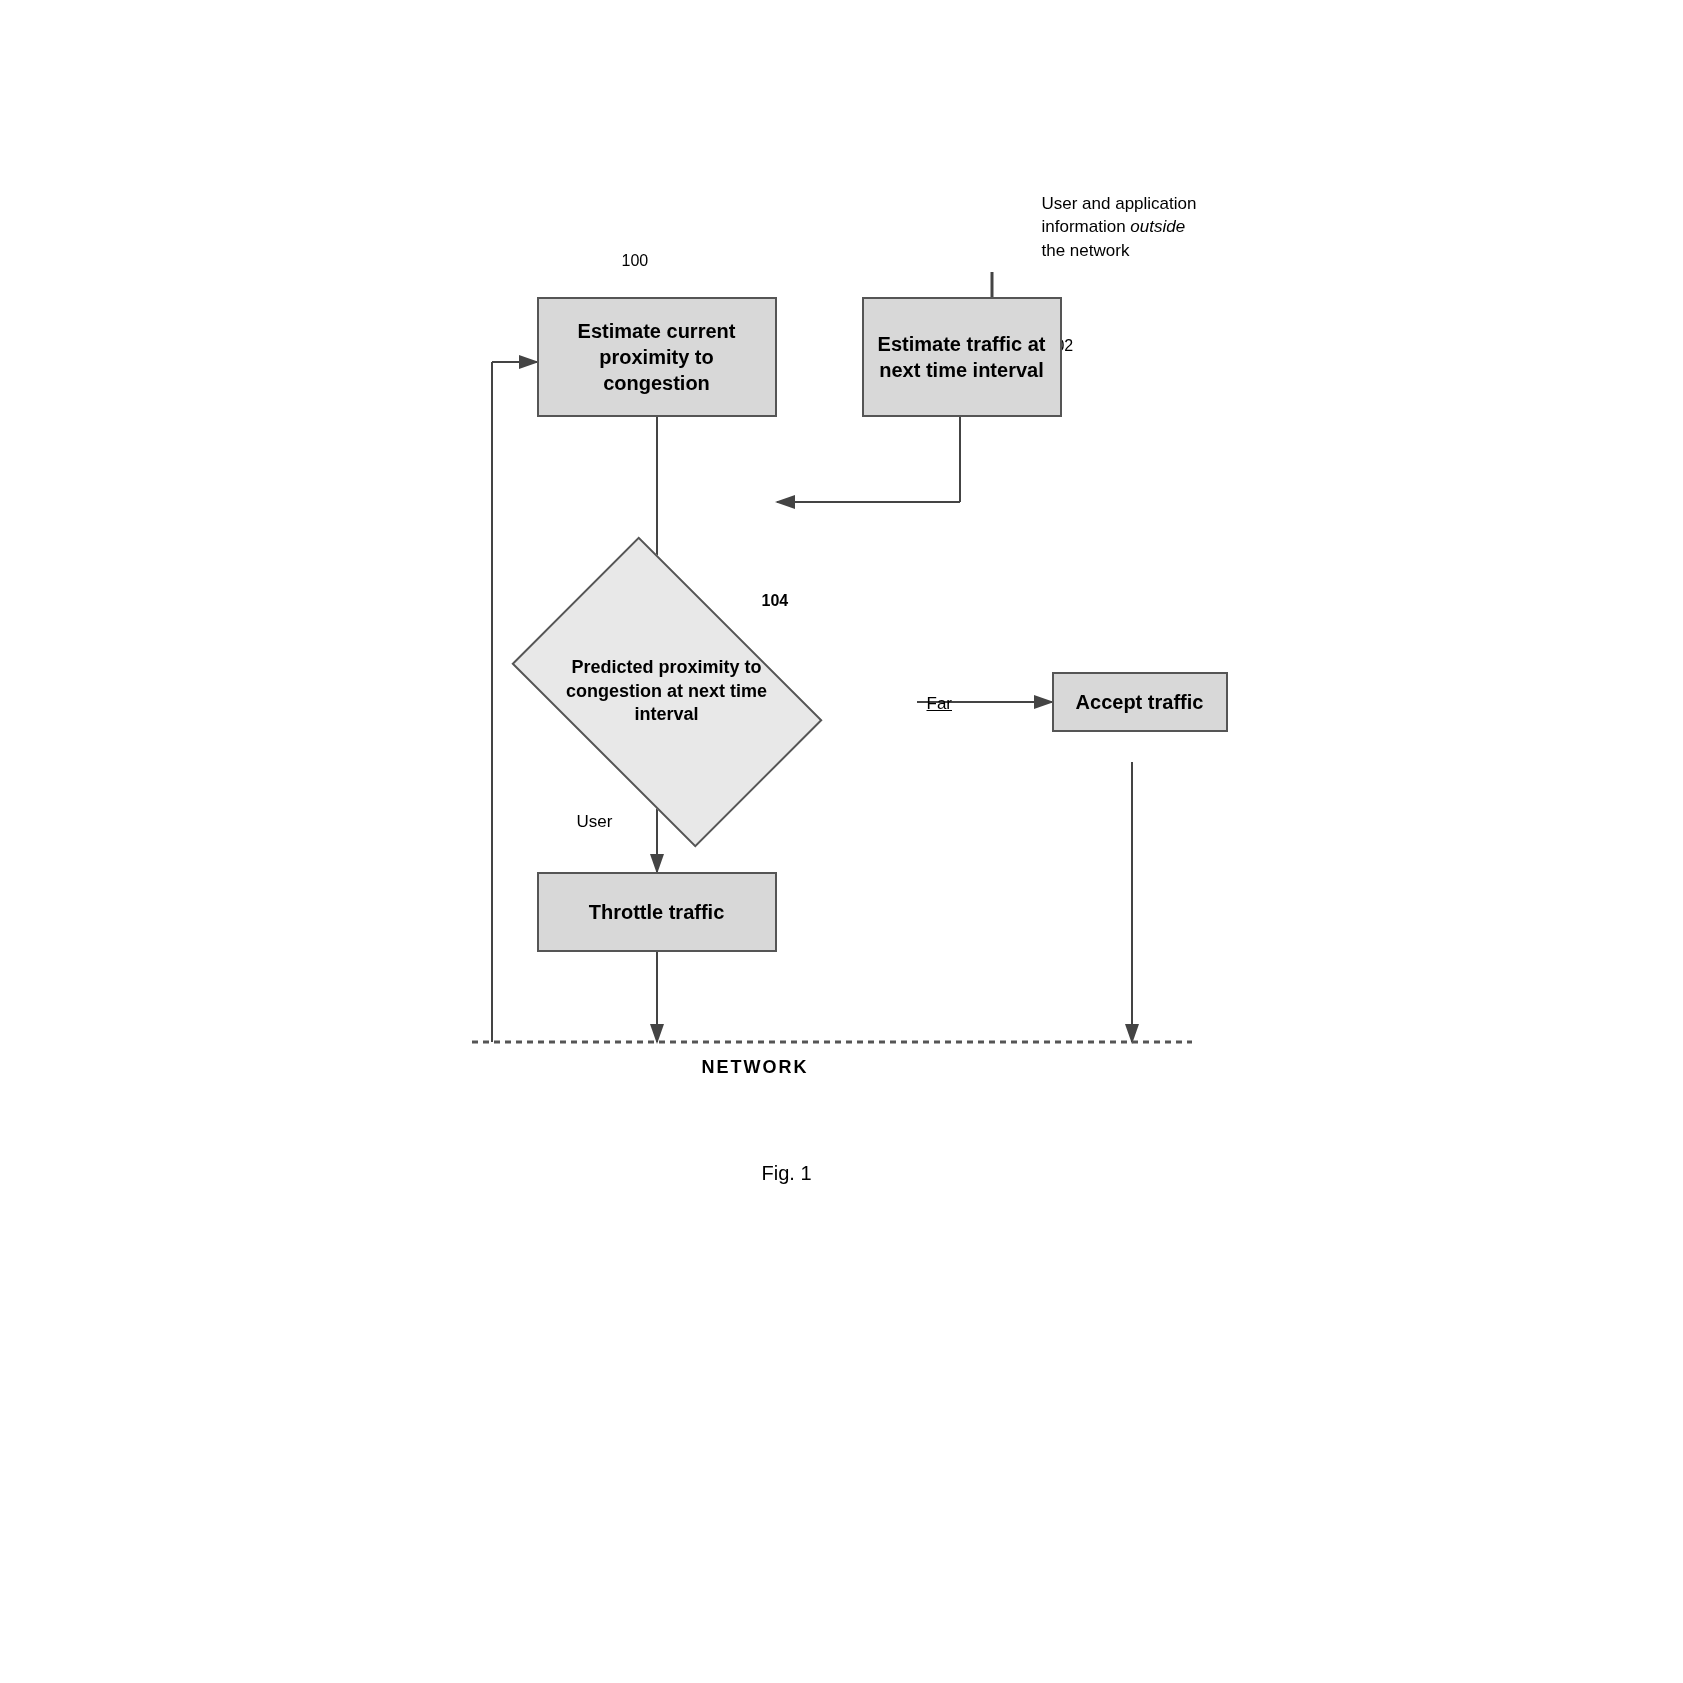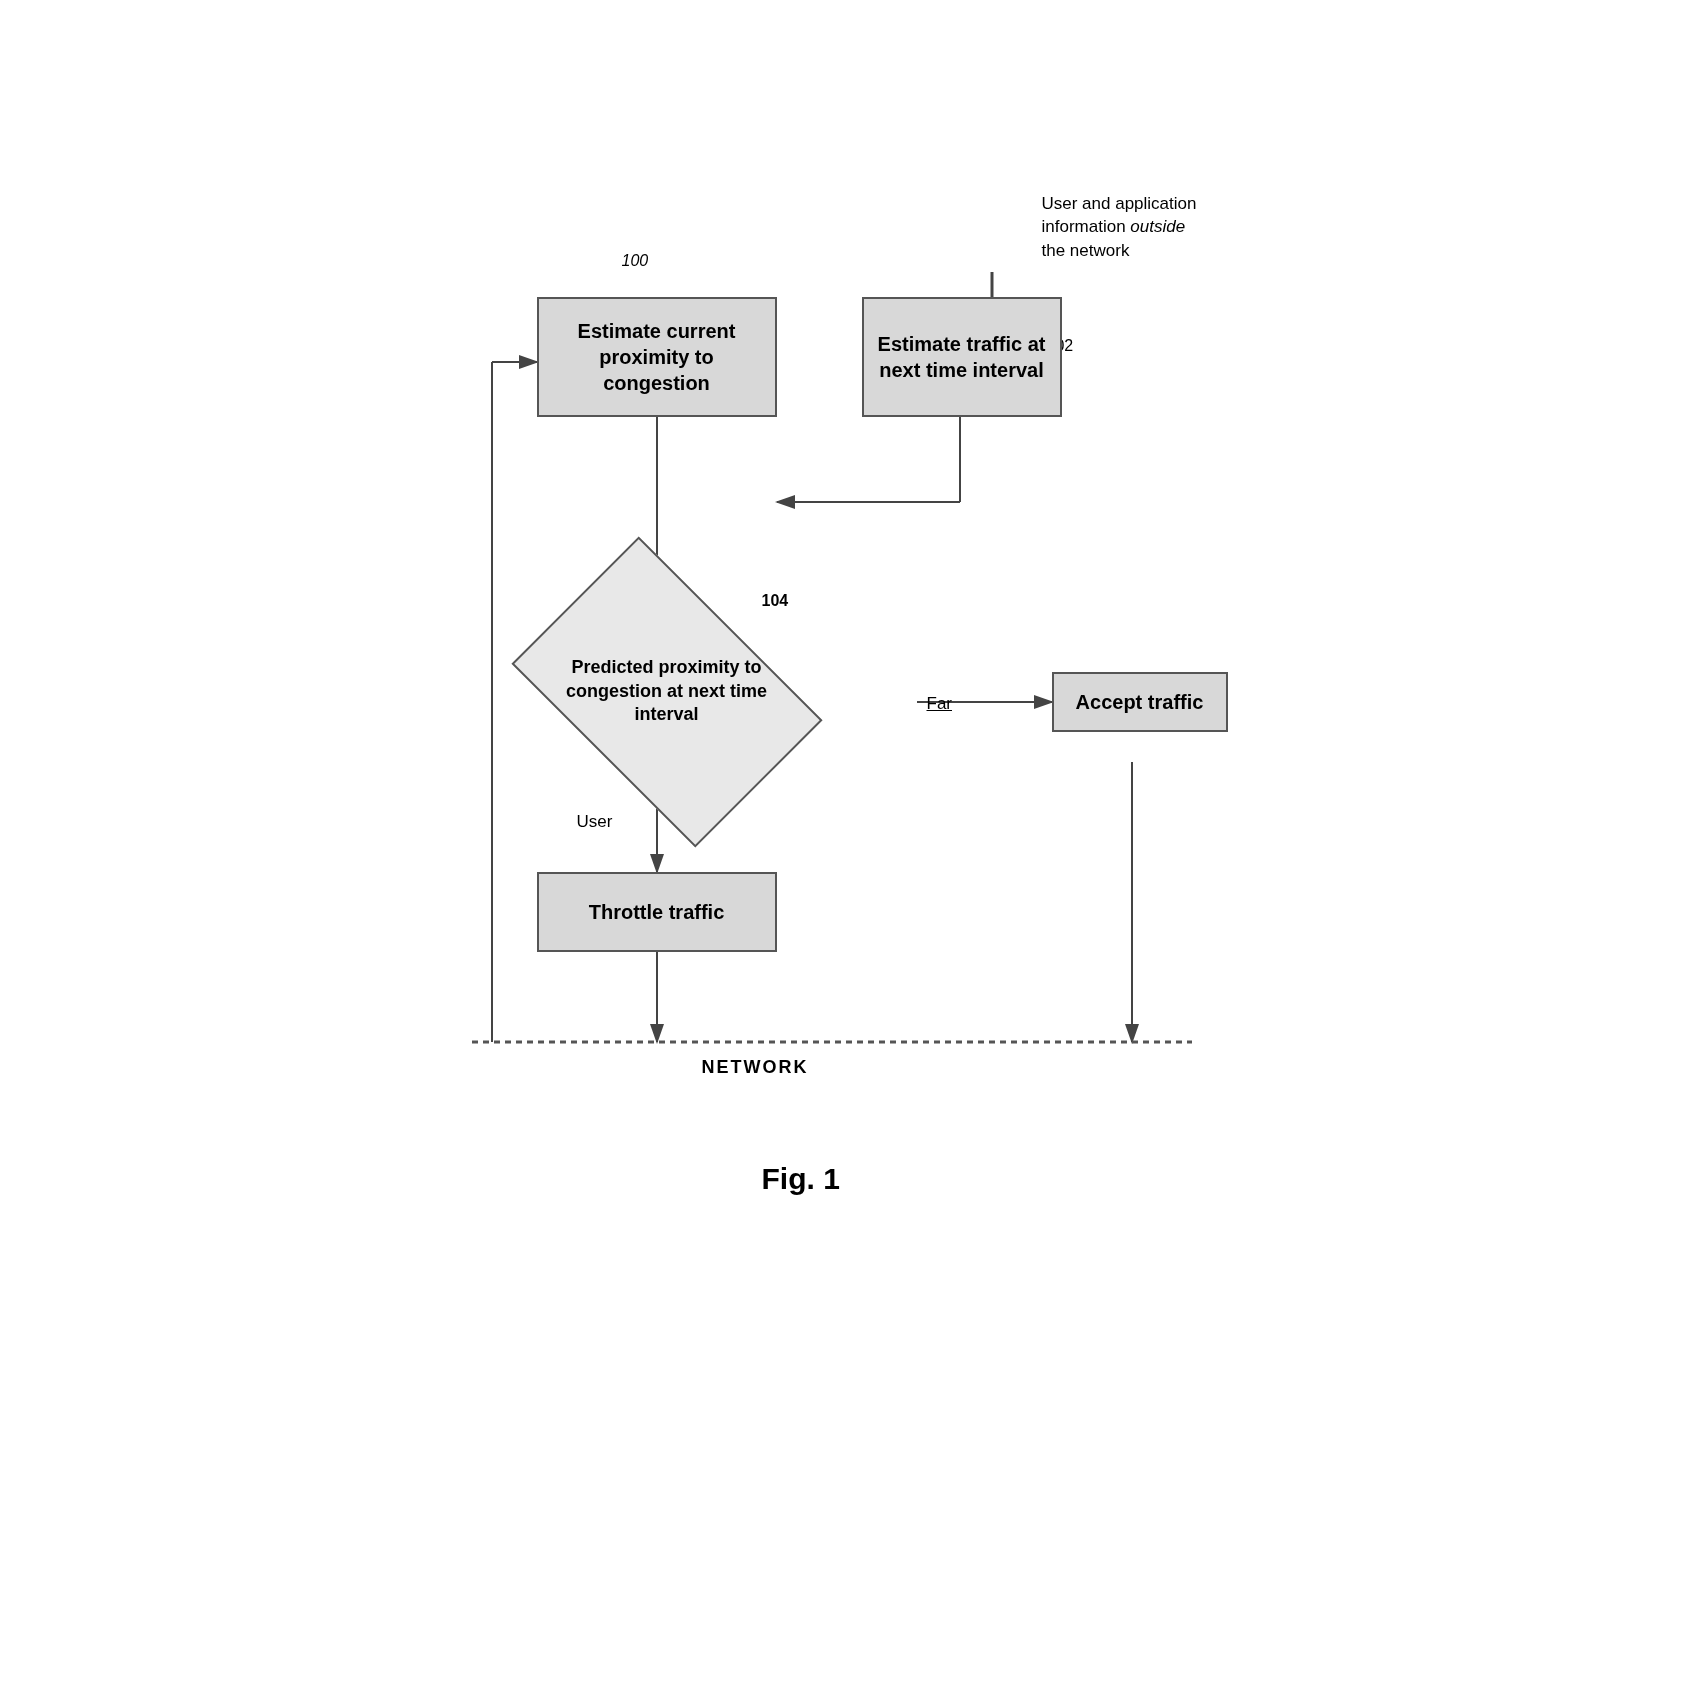--- a/index.html
+++ b/index.html
@@ -80,22 +80,22 @@
     
     .network-label {
       position: absolute;
       font-size: 18px;
       font-weight: bold;
       letter-spacing: 2px;
     }
     
     .fig-label {
       position: absolute;
-      font-size: 30px;
-      font-weight: bold;
+      font-size: 20px;
+      font-weight: normal;
     }
     
     .annotation {
       position: absolute;
       font-size: 17px;
       font-style: normal;
       text-align: left;
       line-height: 1.4;
     }
     .italic { font-style: italic; }
@@ -132,21 +132,21 @@
     <line x1="265" y1="660" x2="265" y2="730" stroke="#444" stroke-width="2" marker-end="url(#arrowhead)"></line>
 
     <line x1="265" y1="810" x2="265" y2="900" stroke="#444" stroke-width="2" marker-end="url(#arrowhead)"></line>
 
     <line x1="100" y1="900" x2="100" y2="220" stroke="#444" stroke-width="2"></line>
     <line x1="100" y1="220" x2="145" y2="220" stroke="#444" stroke-width="2" marker-end="url(#arrowhead)"></line>
 
     <line x1="80" y1="900" x2="800" y2="900" stroke="#555" stroke-width="3" stroke-dasharray="6,5"></line>
   </svg>
 
-  <div class="ref" style="left:230px;top:110px;font-style:italic;">
+  <div class="ref" style="left:230px;top:110px;">
     <span>100</span>
   </div>
 
   <div class="box" style="left:145px;top:155px;width:240px;height:120px;">
     <span>Estimate current proximity to congestion</span>
   </div>
 
   <div class="ref" style="left:655px;top:195px;">
     <span>102</span>
   </div>

